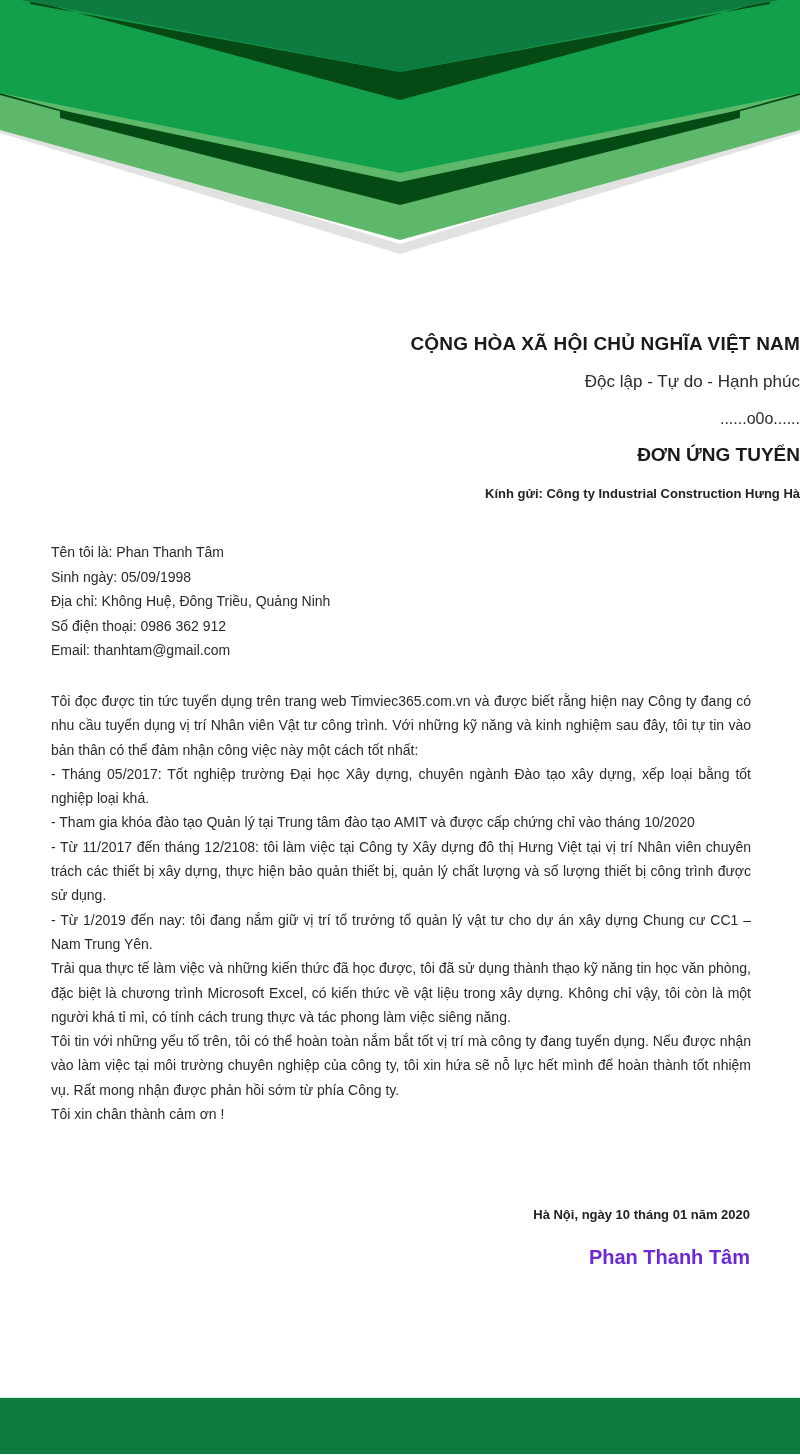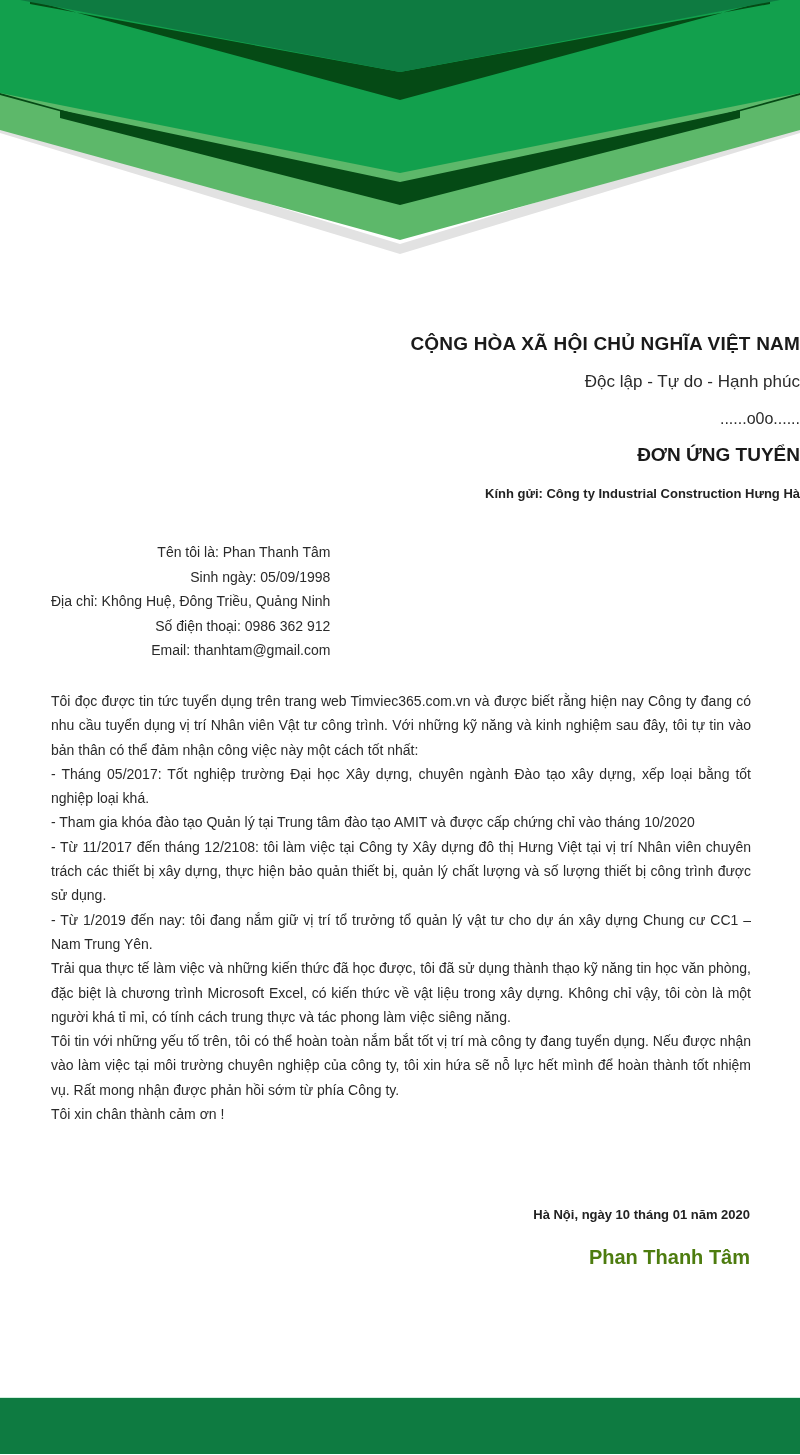--- a/index.html
+++ b/index.html
@@ -8,26 +8,26 @@
   .header-art { position: absolute; left: 0; top: 0; width: 800px; height: 260px; }
   .footer-bar { position: absolute; left: 0; top: 1397px; width: 800px; height: 56px; background: #0e7b41;
                 border-top: 1px solid #cfeedd; }
   .center { position: absolute; left: 0; width: 800px; text-align: right; }
   .nation { top: 333px; font-size: 19px; font-weight: bold; color: #1a1a1a; letter-spacing: 0.2px; }
   .motto { top: 372px; font-size: 17px; color: #2a2a2a; }
   .ornament { top: 410px; font-size: 16px; color: #2a2a2a; }
   .title { top: 444px; font-size: 19px; font-weight: bold; color: #1a1a1a; }
   .recipient { top: 486px; font-size: 13px; font-weight: bold; color: #222; }
   .info { position: absolute; left: 51px; top: 540px; font-size: 14px; line-height: 24.5px; color: #2a2a2a; }
-  .info div { white-space: nowrap; text-align: right; }
+  .info div { white-space: nowrap; }
   .body-text { position: absolute; left: 51px; top: 689px; width: 700px; font-size: 14px; line-height: 24.3px;
                color: #2a2a2a; text-align: justify; }
   .body-text p { margin: 0; }
   .date-line { position: absolute; right: 50px; top: 1207px; font-size: 13px; font-weight: bold; color: #222; margin-left: 17px; }
-  .signature { position: absolute; right: 50px; top: 1246px; font-size: 20px; font-weight: bold; color: #4d7c0f; }
+  .signature { position: absolute; right: 50px; top: 1246px; font-size: 20px; font-weight: bold; color: #6d28d9; }
 </style>
 </head>
 <body>
 
 <svg class="header-art" viewBox="0 0 800 260" xmlns="http://www.w3.org/2000/svg">
 
   <polygon points="0,133 400,254 800,133 800,122 400,244 0,122" fill="#e2e2e2"></polygon>
 
   <polygon points="0,0 800,0 800,130 400,240 0,130" fill="#5db86a"></polygon>
 

